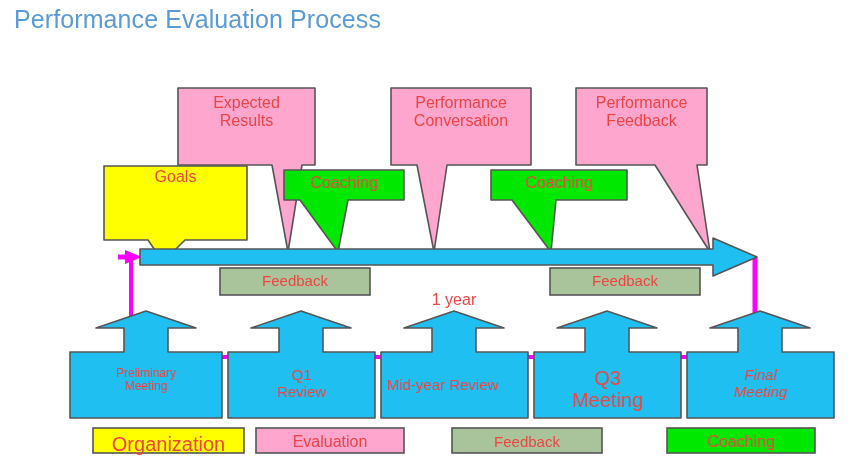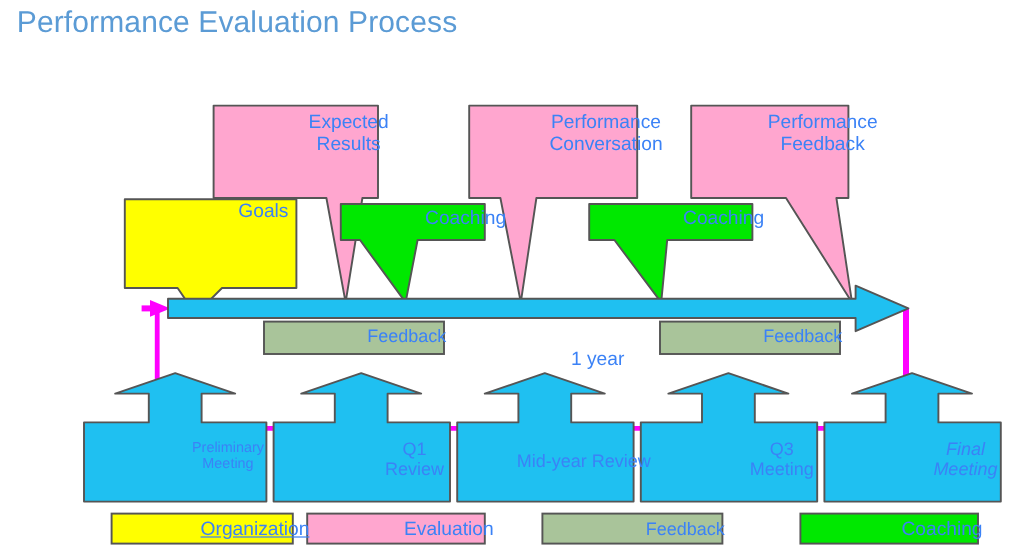--- a/index.html
+++ b/index.html
@@ -16,26 +16,25 @@
     font-size:25px;
     color:#5b9bd5;
     font-family:"Liberation Sans", sans-serif;
     letter-spacing:0.1px;
     white-space:nowrap;
   }
   svg{position:absolute;left:0;top:0;width:848px;height:459px;}
   .lbl{
     position:absolute;
     font-family:"Liberation Sans", sans-serif;
-    color:#3b82f6;
+    color:#ef4444;
     text-align:center;
     line-height:1.12;
     white-space:pre-line;
     pointer-events:none;
-    padding-left:44px;
   }
 </style>
 </head>
 <body>
 
 <div id="stage">
 
   <div id="title">Performance Evaluation Process</div>
 
   <svg viewBox="0 0 848 459" xmlns="http://www.w3.org/2000/svg">
@@ -140,27 +139,27 @@
   <div class="lbl" style="left:394px;top:291px;width:120px;font-size:16px;">1 year</div>
 
   <div class="lbl" style="left:70px;top:367px;width:152px;font-size:12px;">Preliminary
 Meeting</div>
 
   <div class="lbl" style="left:228px;top:367px;width:147px;font-size:15px;">Q1
 Review</div>
 
   <div class="lbl" style="left:381px;top:377px;width:123px;font-size:15px;">Mid-year Review</div>
 
-  <div class="lbl" style="left:534px;top:367px;width:147px;font-size:15px;">Q3
+  <div class="lbl" style="left:534px;top:367px;width:147px;font-size:20px;">Q3
 Meeting</div>
 
   <div class="lbl" style="left:687px;top:367px;width:147px;font-size:15px;font-style:italic;">Final
 Meeting</div>
 
-  <div class="lbl" style="left:93px;top:433px;width:151px;font-size:16px;text-decoration:underline;">Organization</div>
+  <div class="lbl" style="left:93px;top:433px;width:151px;font-size:20px;">Organization</div>
 
   <div class="lbl" style="left:256px;top:433px;width:148px;font-size:16px;">Evaluation</div>
 
   <div class="lbl" style="left:452px;top:434px;width:150px;font-size:15px;">Feedback</div>
 
   <div class="lbl" style="left:667px;top:433px;width:148px;font-size:16px;">Coaching</div>
 
 </div>
 
 </body></html>

